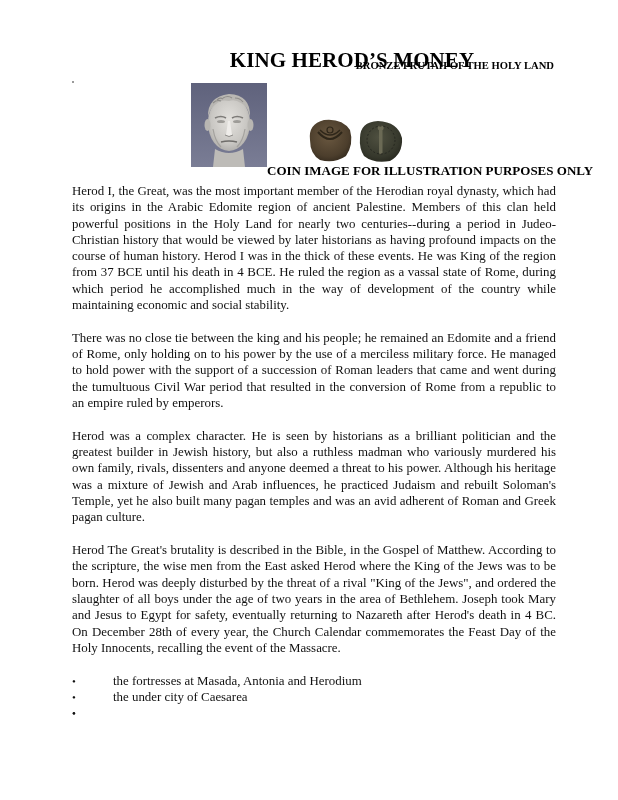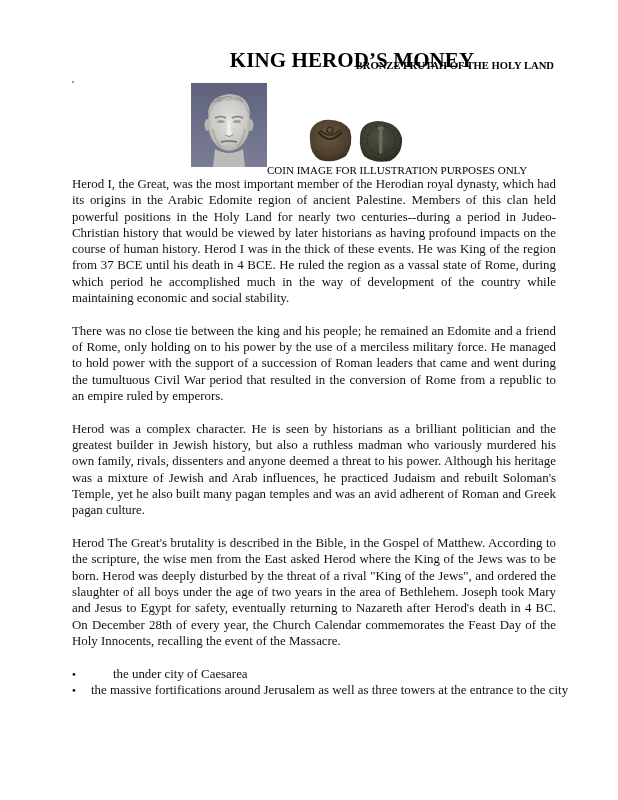--- a/index.html
+++ b/index.html
@@ -63,31 +63,31 @@
     position: absolute;
     left: 306px;
     top: 116px;
     width: 100px;
     height: 48px;
   }
   .coin-caption {
     position: absolute;
     left: 267px;
     top: 166px;
-    font-size: 11px;
-    font-weight: normal;
+    font-size: 13px;
+    font-weight: bold;
     line-height: 9px;
     letter-spacing: 0px;
     color: #000;
     white-space: nowrap;
   }
   .article {
     position: absolute;
     left: 72px;
-    top: 176px;
+    top: 183px;
     width: 484px;
   }
   .para {
     margin: 0 0 16.5px 0;
     font-size: 12.9px;
     line-height: 16.3px;
     text-align: justify;
     color: #111;
   }
   .para.last-intro { margin-bottom: 0; }
@@ -198,28 +198,28 @@
 
   <div class="article">
     <p class="para">Herod I, the Great, was the most important member of the Herodian royal dynasty, which had its origins in the Arabic Edomite region of ancient Palestine.  Members of this clan held powerful positions in the Holy Land for nearly two centuries--during a period in Judeo-Christian history that would be viewed by later historians as having profound impacts on the course of human history.  Herod I was in the thick of these events. He was King of the region from 37 BCE until his death in 4 BCE. He ruled the region as a vassal state of Rome, during which period he accomplished much in the way of development of the country while maintaining economic and social stability.</p>
     <p class="para">There was no close tie between the king and his people; he remained an Edomite and a friend of Rome, only holding on to his power by the use of a merciless military force. He managed to hold power with the support of a succession of Roman leaders that came and went during the tumultuous Civil War period that resulted in the conversion of Rome from a republic to an empire ruled by emperors.</p>
     <p class="para">Herod was a complex character. He is seen by historians as a brilliant politician and the greatest builder in Jewish history, but also a ruthless madman who variously murdered his own family, rivals, dissenters and anyone deemed a threat to his power.  Although his heritage was a mixture of Jewish and Arab influences, he practiced Judaism and rebuilt Soloman's Temple, yet he also built many pagan temples and was an avid adherent of Roman and Greek pagan culture.</p>
     <p class="para">Herod The Great's brutality is described in the Bible, in the Gospel of Matthew.  According to the scripture, the wise men from the East asked Herod where the King of the Jews was to be born. Herod was deeply disturbed by the threat of a rival "King of the Jews", and ordered the slaughter of all boys under the age of two years in the area of Bethlehem. Joseph took Mary and Jesus to Egypt for safety, eventually returning to Nazareth after Herod's death in 4 BC. On December 28th of every year, the Church Calendar commemorates the Feast Day of the Holy Innocents, recalling the event of the Massacre.</p>
 
     <ul class="proj-list">
       <li class="proj-item">
         <span class="bullet">•</span>
+        <span>the fortresses at Masada, Antonia and Herodium</span>
       </li>
       <li class="proj-item">
         <span class="bullet">•</span>
         <span>the under city of Caesarea</span>
       </li>
       <li class="proj-item">
         <span class="bullet">•</span>
       </li>
       <li class="proj-item wide">
         <span class="bullet">•</span>
-        <span>the massive fortifications around Jerusalem as well as three towers at the entrance to the city</span>
       </li>
     </ul>
   </div>
 
 </div>
 
 </body></html>

